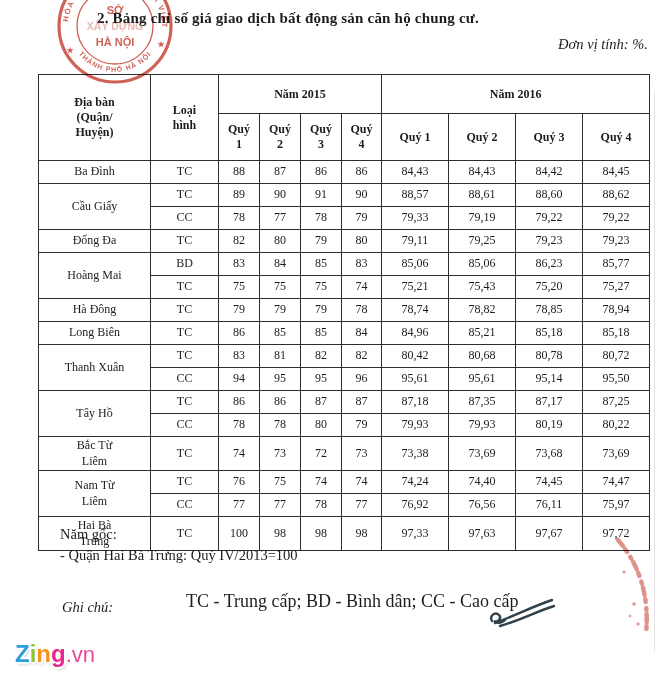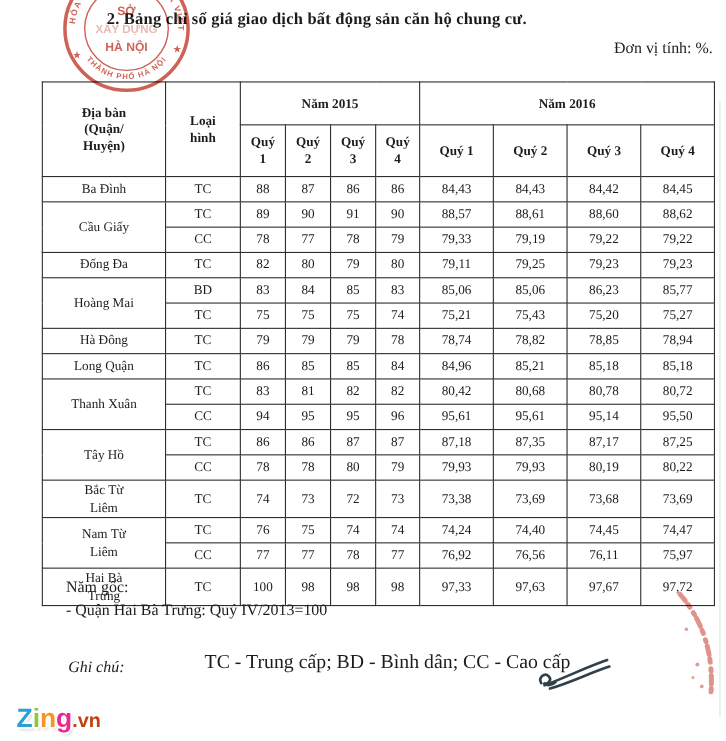--- a/index.html
+++ b/index.html
@@ -6,21 +6,21 @@
   body{
     width:660px;height:674px;background:#ffffff;
     font-family:"Liberation Serif", serif;color:#1c1c1c;
     position:relative;overflow:hidden;
   }
   .page{position:absolute;inset:0;}
   .title{
     position:absolute;left:97px;top:10px;width:520px;
     font-size:15px;font-weight:bold;letter-spacing:.2px;
   }
-  .unit-note{position:absolute;top:36px;right:12px;font-size:14.5px;}
+  .unit-note{position:absolute;top:36px;right:12px;font-size:14.5px;font-style:italic;}
   table.idx{
     position:absolute;left:38px;top:74px;width:612px;
     border-collapse:collapse;table-layout:fixed;font-size:12px;
   }
   .idx th,.idx td{
     border:1px solid #2e2e2e;text-align:center;vertical-align:middle;
     padding:1px 2px;line-height:1.3;
   }
   .idx thead th{font-weight:bold;white-space:pre-line;line-height:1.25;}
   .idx thead tr.r1 th{height:36px;}
@@ -33,21 +33,21 @@
   .zing{
     position:absolute;left:15px;top:640px;
     font-family:"Liberation Sans", sans-serif;font-weight:bold;font-size:24px;
     letter-spacing:0px;
   }
   .zing span{
     text-shadow:-2px 0 0 #fff,2px 0 0 #fff,0 -2px 0 #fff,0 2px 0 #fff,
       -1px -1px 0 #fff,1px 1px 0 #fff,-1px 1px 0 #fff,1px -1px 0 #fff,
       2px 3px 3px rgba(0,0,0,.15);
   }
-  .zing .suffix{color:#c2410c;font-weight:bold;font-size:18px;text-shadow:none;}
+  .zing .suffix{color:#ec4899;font-weight:normal;font-size:22px;text-shadow:none;}
   .stamp-svg{position:absolute;left:52px;top:0;mix-blend-mode:multiply;opacity:.8;pointer-events:none;}
   .stamp-svg text{font-family:"Liberation Sans", sans-serif;font-weight:bold;}
   .edge-arc{position:absolute;right:2px;top:520px;mix-blend-mode:multiply;pointer-events:none;}
   .signature-svg{position:absolute;left:486px;top:595px;pointer-events:none;}
   .page-edge{position:absolute;right:5px;top:92px;width:1px;height:560px;background:#e2e2e2;}
 </style>
 </head>
 <body>
 
 <div class="page">
@@ -170,21 +170,21 @@
           <td>79</td>
           <td>79</td>
           <td>79</td>
           <td>78</td>
           <td>78,74</td>
           <td>78,82</td>
           <td>78,85</td>
           <td>78,94</td>
         </tr>
         <tr>
-          <td rowspan="1" class="district">Long Quận</td>
+          <td rowspan="1" class="district">Long Biên</td>
           <td>TC</td>
           <td>86</td>
           <td>85</td>
           <td>85</td>
           <td>84</td>
           <td>84,96</td>
           <td>85,21</td>
           <td>85,18</td>
           <td>85,18</td>
         </tr>

